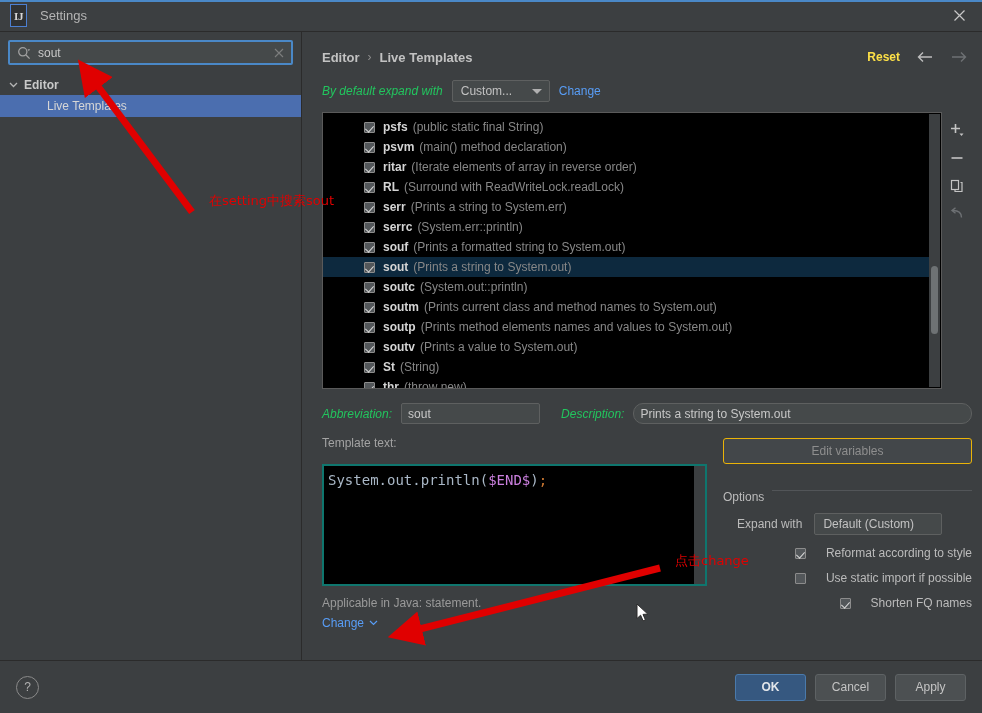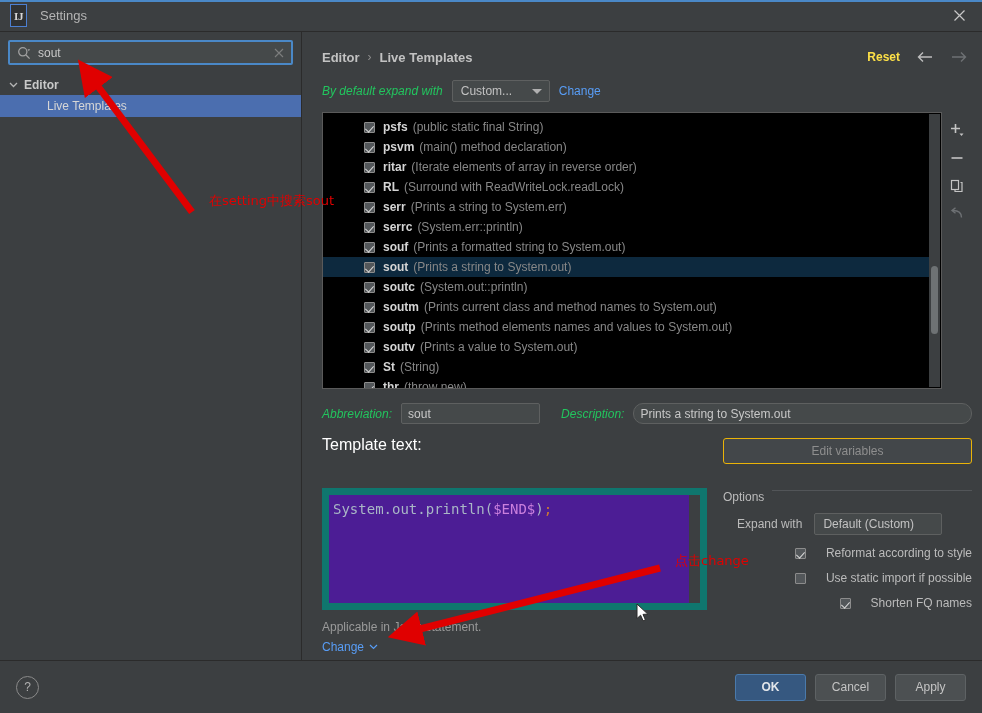--- a/index.html
+++ b/index.html
@@ -209,29 +209,28 @@
     padding: 0 6px; box-sizing: border-box;
     font-size: 12px; color: #c8c8c8;
     white-space: nowrap; overflow: hidden;
   }
   #abbr-field { width: 139px; }
   #desc-field { flex: 1; border-radius: 10px; }
 
   
   .lower { display: flex; margin-top: 12px; gap: 16px; min-height: 0; }
   .leftlower { width: 385px; min-width: 385px; display: flex; flex-direction: column; }
-  .ttlabel { font-size: 16px; color: #ffffff; margin-bottom: 6px; }
+  .ttlabel { font-size: 12px; color: #a3a3a3; margin-bottom: 14px; }
   .editor {
     height: 122px;
-    background: #4c1d95;
-    border: 7px solid #0f766e;
+    background: #000000;
+    border: 2px solid #0f766e;
     position: relative;
     box-sizing: border-box;
     overflow: hidden;
-    margin-top: 28px;
   }
   .code {
     font-family: "DejaVu Sans Mono", monospace;
     font-size: 14px;
     padding: 6px 0 0 4px;
     color: #a9b7c6;
     white-space: pre;
   }
   .code .var { color: #ca7fdd; }
   .code .sem { color: #cc7832; }

